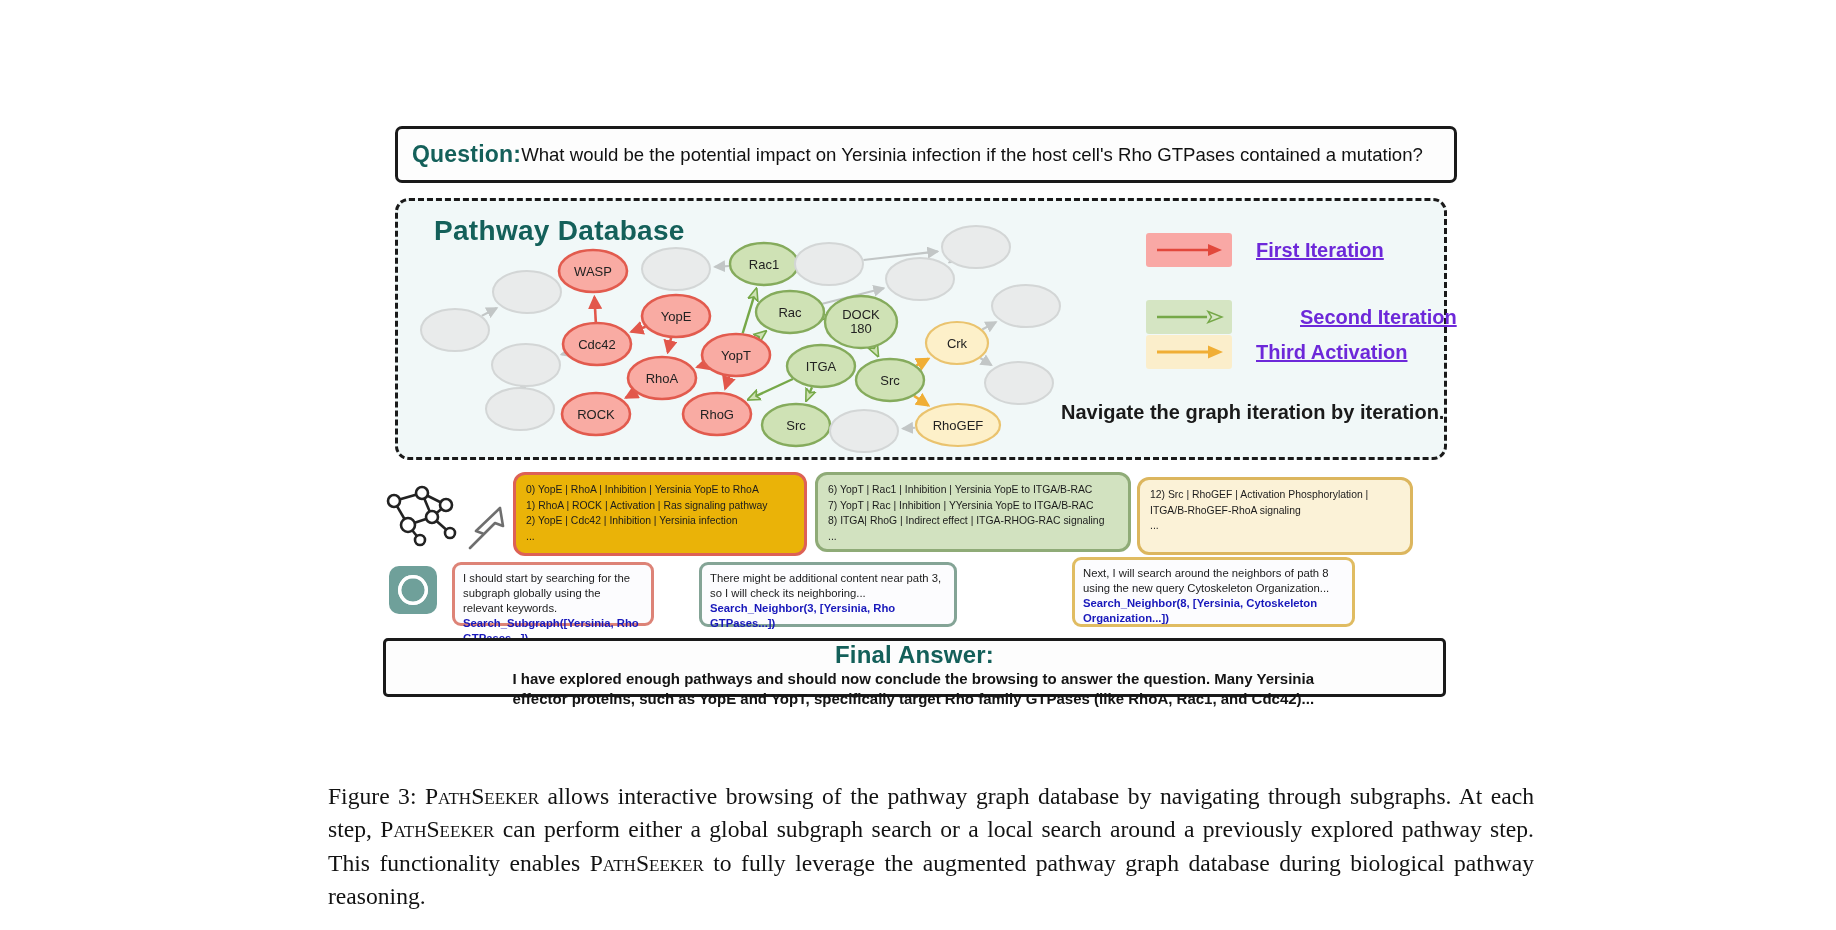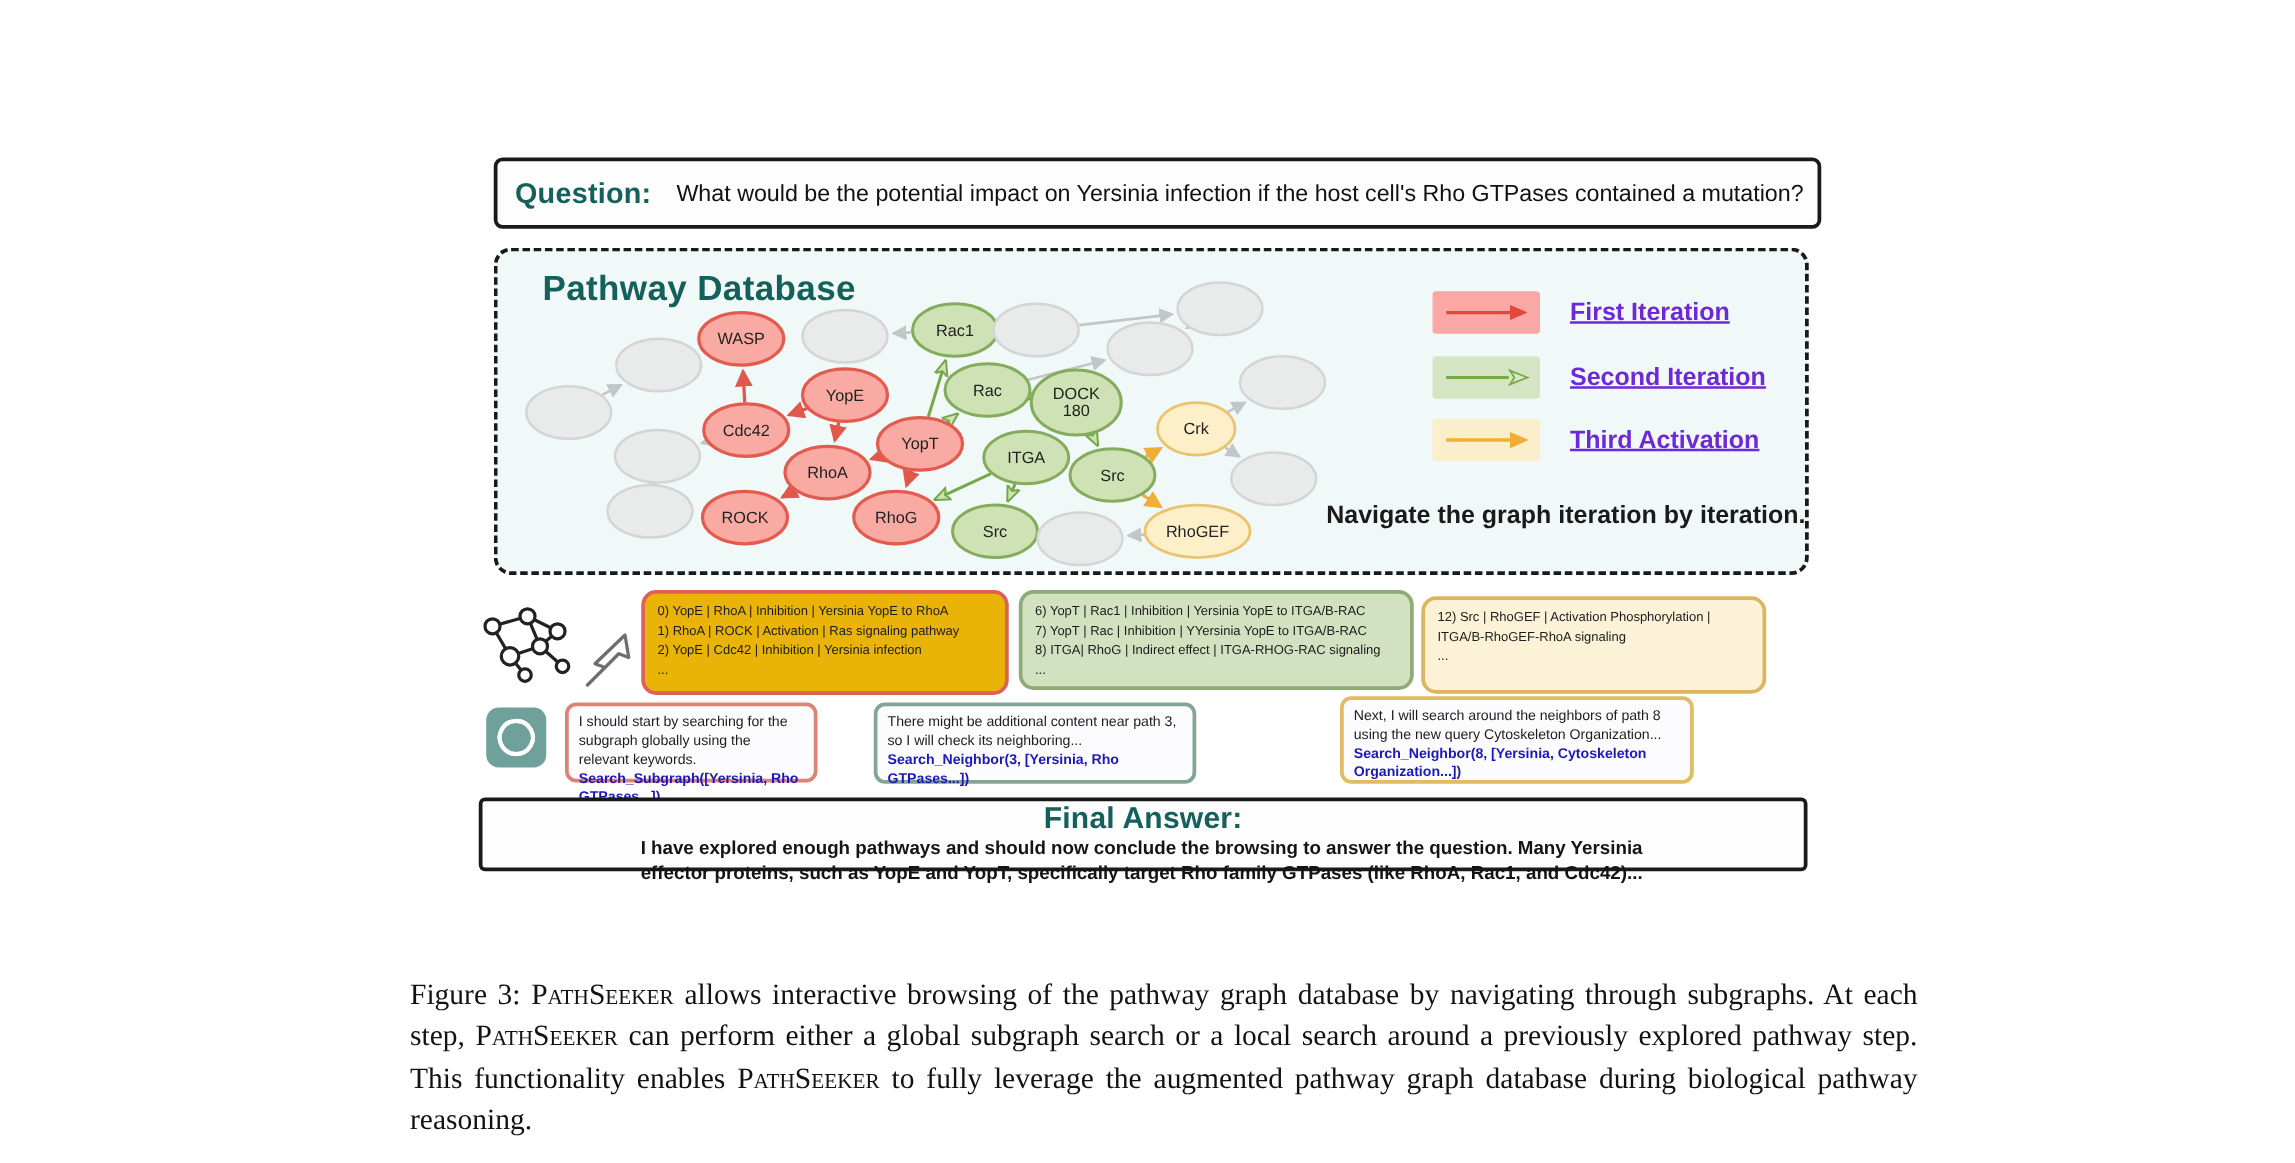--- a/index.html
+++ b/index.html
@@ -2,23 +2,23 @@
 <html><head>
 <meta charset="utf-8">
 <style>
   html,body{margin:0;padding:0;background:#ffffff;}
   #page{position:relative;width:1836px;height:930px;background:#ffffff;overflow:hidden;
         font-family:"Liberation Sans","DejaVu Sans",sans-serif;color:#111;}
 
   
   #question-box{position:absolute;left:395px;top:126px;width:1062px;height:57px;
     border:3px solid #1a1a1a;border-radius:7px;background:#fdfdfd;
-    display:flex;align-items:center;box-sizing:border-box;padding:0 14px;gap:10px;}
+    display:flex;align-items:center;box-sizing:border-box;padding:0 14px;}
   .teal-label{color:#14605a;font-weight:800;font-size:23px;letter-spacing:.2px;white-space:nowrap;}
-  #question-text{font-size:18.6px;font-weight:500;margin-left:10px;white-space:nowrap;text-align:right;}
+  #question-text{font-size:18.6px;font-weight:500;white-space:nowrap;text-align:right;}
 
   
   #pathway-panel{position:absolute;left:395px;top:198px;width:1052px;height:262px;
     border:3px dashed #1a1a1a;border-radius:14px;background:#f1f8f8;box-sizing:border-box;}
   #pathway-title{position:absolute;left:36px;top:14px;font-size:28px;font-weight:800;color:#14605a;letter-spacing:.3px;}
   #graph-svg{position:absolute;left:0;top:0;width:1052px;height:262px;}
 
   
   #legend{position:absolute;left:748px;top:26px;width:300px;}
   .legend-row{position:absolute;left:0;display:flex;align-items:center;}
@@ -179,21 +179,21 @@
     <div id="legend">
       <div class="legend-row" style="top:6px;">
         <span class="legend-swatch leg-red">
           <svg width="70" height="16" viewBox="0 0 70 16">
               <line x1="3" y1="8" x2="54" y2="8" stroke="#e2483c" stroke-width="2.6"></line>
               <path d="M54,2 L68,8 L54,14 z" fill="#e2483c"></path>
             </svg>
         </span>
         <span class="legend-label">First Iteration</span>
       </div>
-      <div class="legend-row" style="top:58px;">
+      <div class="legend-row" style="top:73px;gap:44px;">
         <span class="legend-swatch leg-green">
           <svg width="70" height="16" viewBox="0 0 70 16">
               <line x1="3" y1="8" x2="53" y2="8" stroke="#76a848" stroke-width="2.4"></line>
               <path d="M54,2.5 L68,8 L54,13.5 L57.5,8 z" fill="#d5e5c3" stroke="#76a848" stroke-width="1.4"></path>
             </svg>
         </span>
         <span class="legend-label">Second Iteration</span>
       </div>
       <div class="legend-row" style="top:108px;">
         <span class="legend-swatch leg-yellow">

